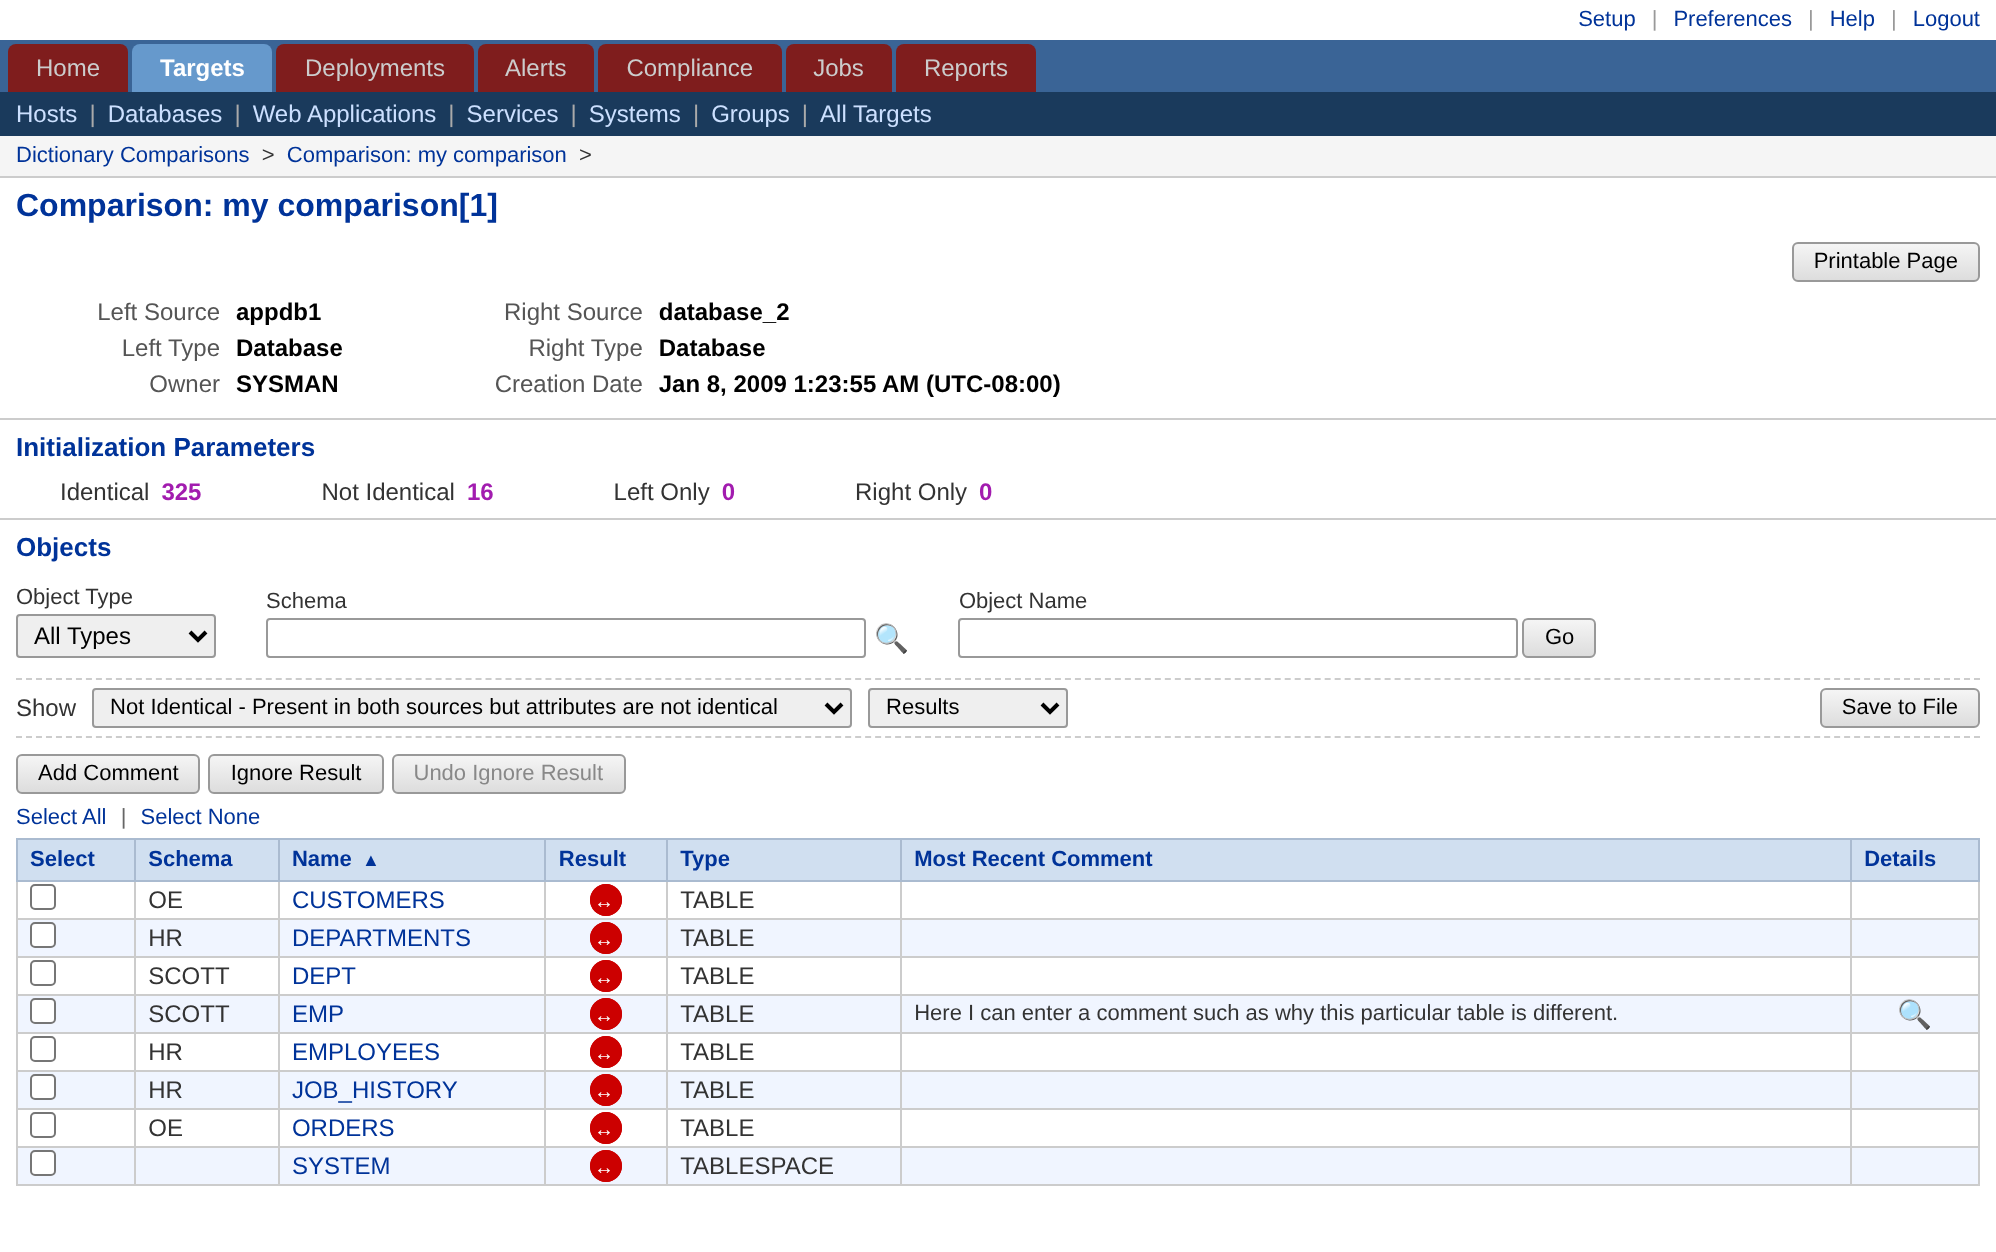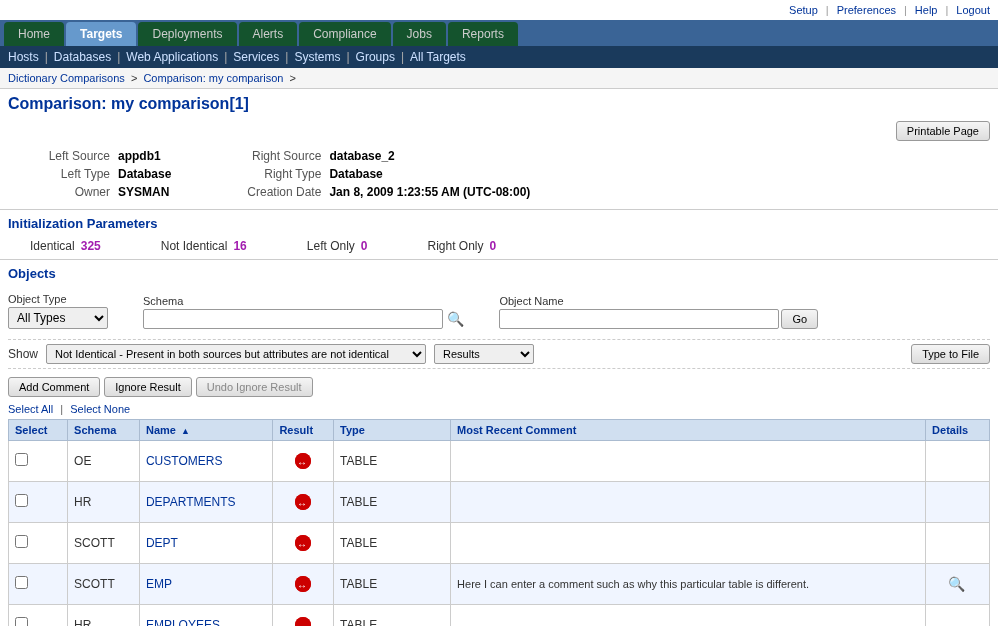--- a/index.html
+++ b/index.html
@@ -14,21 +14,21 @@
       gap: 2px;
     }
     .main-tab {
       padding: 5px 14px;
       color: #ccc;
       text-decoration: none;
       font-size: 12px;
       border-top-left-radius: 4px;
       border-top-right-radius: 4px;
       cursor: pointer;
-      background: #14532d;
+      background: #7f1d1d;
     }
     .main-tab.active {
       background: #6699cc;
       color: #fff;
       font-weight: bold;
     }
 
     
     .sub-nav {
       background: #1a3a5c;
@@ -102,21 +102,21 @@
       align-items: center;
     }
     .init-item { display: flex; gap: 6px; align-items: flex-start; }
     .init-label { color: #333; }
     .init-value { color: #a21caf; text-decoration: none; font-weight: bold; cursor: pointer; }
 
     
     .objects-section { padding: 4px 8px; }
     .objects-filters {
       display: flex;
-      gap: 35px;
+      gap: 25px;
       align-items: flex-end;
       padding: 6px 0;
     }
     .filter-group { display: flex; flex-direction: column; gap: 2px; }
     .filter-label { font-size: 11px; color: #333; }
     .filter-select {
       padding: 2px 4px;
       border: 1px solid #999;
       font-size: 12px;
       border-radius: 2px;
@@ -212,21 +212,21 @@
       padding: 4px 6px;
       text-align: left;
       color: #003399;
       border: 1px solid #aabbd0;
       font-size: 11px;
       white-space: nowrap;
     }
     .data-table th.sortable { cursor: pointer; }
     .sort-arrow { font-size: 9px; margin-left: 2px; }
     .data-table td {
-      padding: 12px 6px;
+      padding: 1px 6px;
       border: 1px solid #ccc;
       color: #333;
       vertical-align: middle;
     }
     .data-table tr:nth-child(even) td { background: #f0f5ff; }
     .data-table tr:nth-child(odd) td { background: #fff; }
     .data-table td a { color: #003399; text-decoration: none; }
 
     input[type="checkbox"] { cursor: pointer; }
 
@@ -393,21 +393,21 @@
   </div>
 
   <div class="show-row">
     <span class="show-label">Show</span>
     <select class="show-select" style="width:380px;">
       <option>Not Identical - Present in both sources but attributes are not identical</option>
     </select>
     <select class="show-select" style="width:100px;">
       <option>Results</option>
     </select>
-    <button class="save-file-btn">Type to File</button>
+    <button class="save-file-btn">Save to File</button>
   </div>
 
   <div class="action-row">
     <button class="action-btn">Add Comment</button>
     <button class="action-btn">Ignore Result</button>
     <button class="action-btn" style="color:#888;">Undo Ignore Result</button>
   </div>
 
   <div class="select-links">
     <a>Select All</a>

